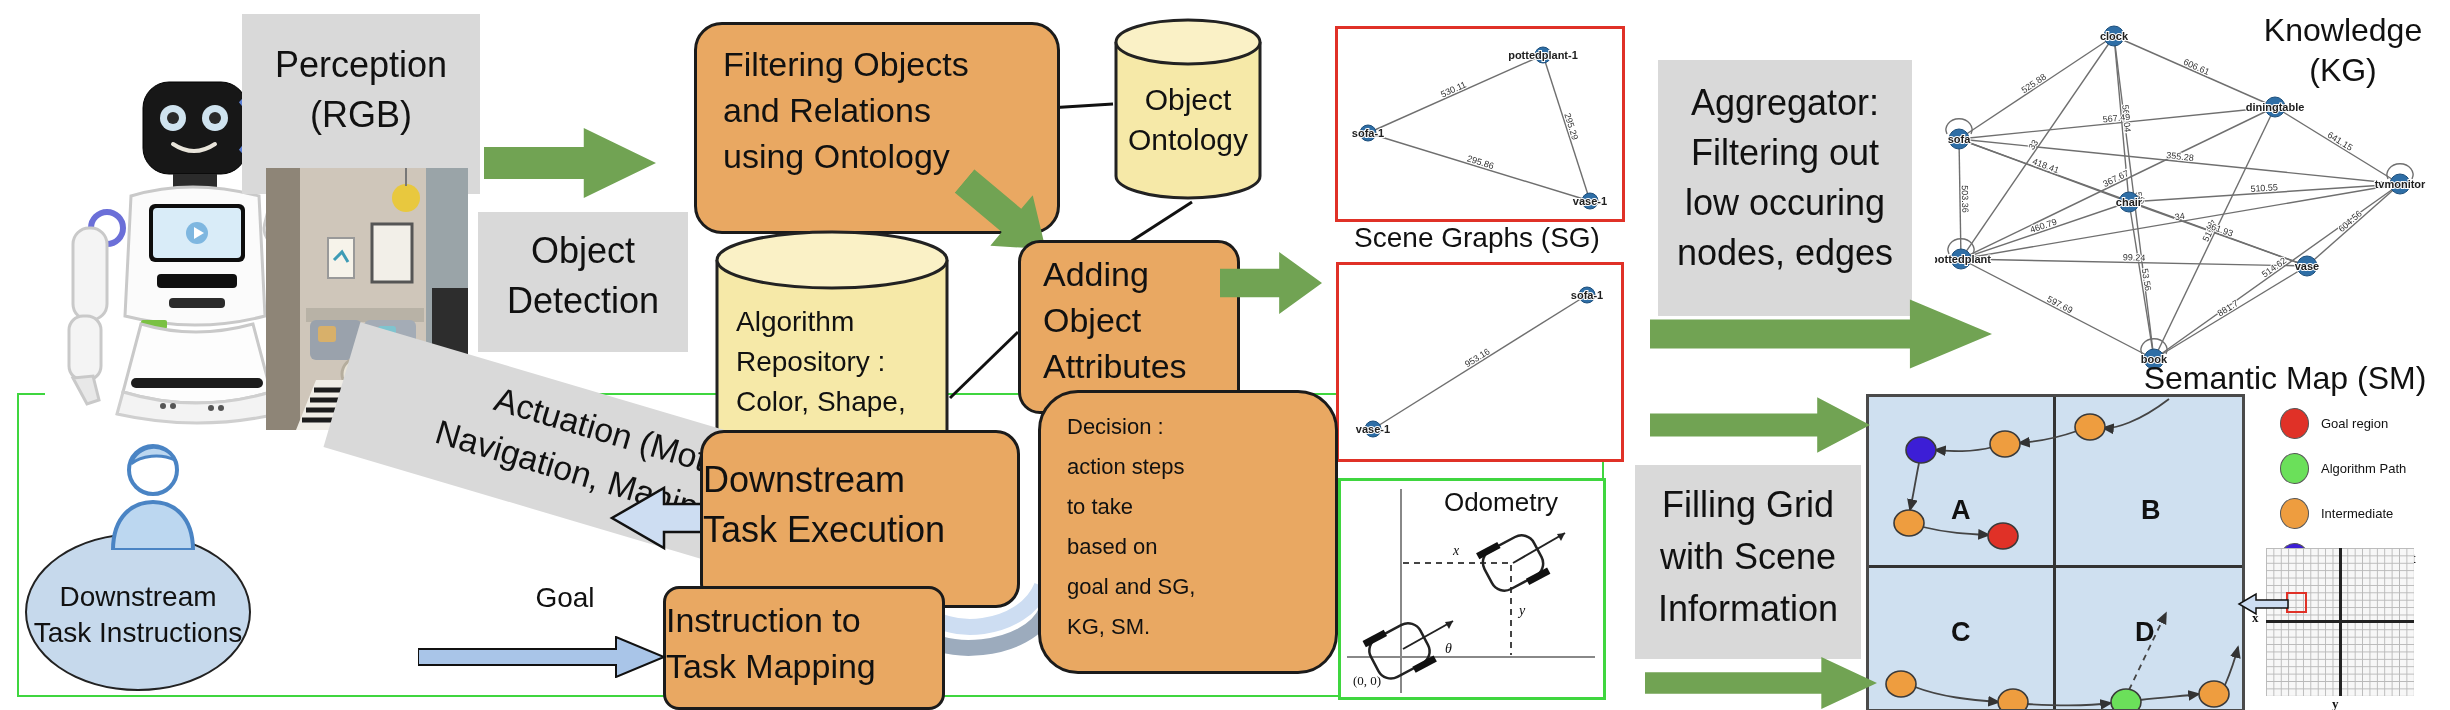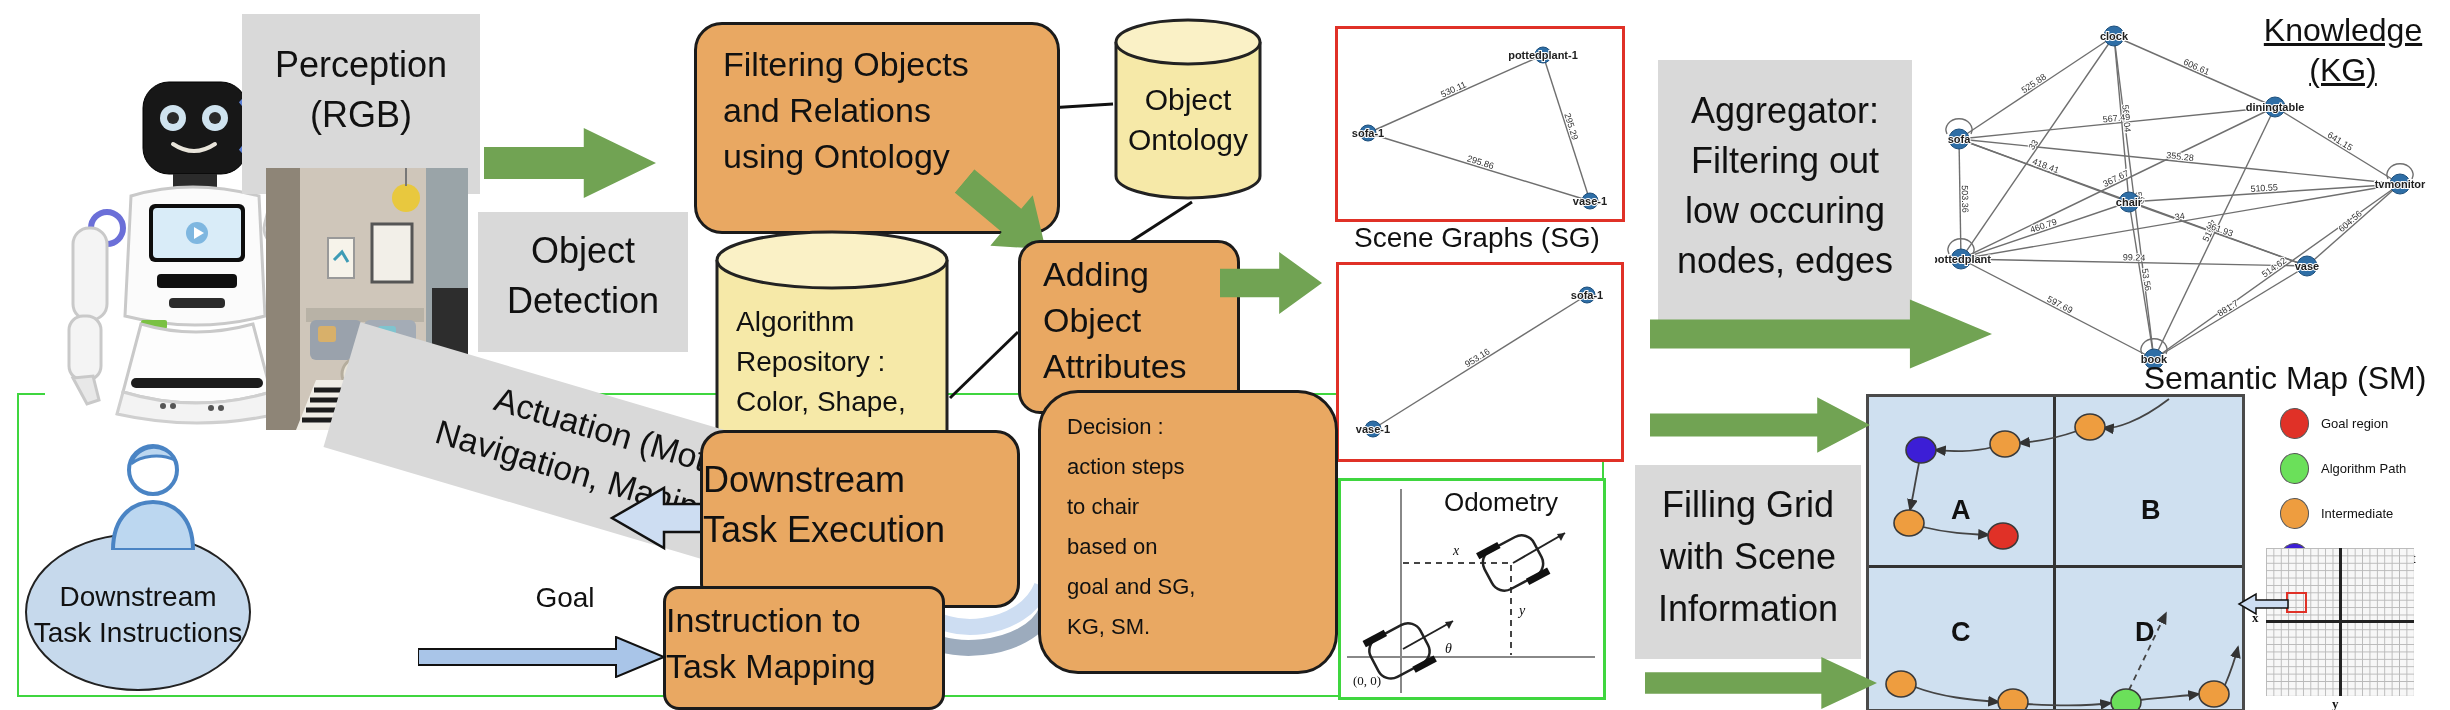--- a/index.html
+++ b/index.html
@@ -200,21 +200,21 @@
     <svg id="sg2" width="282" height="194" viewBox="0 0 282 194">
         <line x1="248" y1="30" x2="34" y2="164" class="gedge"></line>
         <text x="141" y="95" class="elabel" transform="rotate(-32.05349048436307 141 97)" font-size="9">953.16</text>
         <circle cx="248" cy="30" r="8" class="gnode"></circle>
         <text x="248" y="34" class="nlabel" font-size="10">sofa-1</text>
         <circle cx="34" cy="164" r="8" class="gnode"></circle>
         <text x="34" y="168" class="nlabel" font-size="10">vase-1</text>
       </svg>
   </div>
 
-  <div class="abs gray-box" style="left:1658px;top:60px;width:254px;height:238px;padding-top:26px;font-size:36px;line-height:50px;">
+  <div class="abs gray-box" style="left:1658px;top:60px;width:254px;height:238px;padding-top:18px;font-size:36px;line-height:50px;">
     <span class="line">Aggregator:</span>
     <span class="line">Filtering out</span>
     <span class="line">low occuring</span>
     <span class="line">nodes, edges</span>
   </div>
 
   <div class="abs garrow head-long" style="left:1650px;top:298px;width:342px;height:72px;"></div>
 
   <svg id="kg" class="abs" style="left:1935px;top:0;" width="515" height="395" viewBox="0 0 515 395">
       <line x1="24" y1="139" x2="179" y2="36" class="gedge"></line>
@@ -278,21 +278,21 @@
       <circle cx="194" cy="202" r="10" class="gnode"></circle>
       <text x="194" y="206" class="nlabel" font-size="11">chair</text>
       <circle cx="26" cy="259" r="10" class="gnode"></circle>
       <text x="26" y="263" class="nlabel" font-size="11">pottedplant</text>
       <circle cx="372" cy="266" r="10" class="gnode"></circle>
       <text x="372" y="270" class="nlabel" font-size="11">vase</text>
       <circle cx="219" cy="359" r="10" class="gnode"></circle>
       <text x="219" y="363" class="nlabel" font-size="11">book</text>
     </svg>
 
-  <div class="abs" style="left:2245px;top:10px;width:196px;text-align:center;font-size:32px;line-height:40px;text-decoration:underline;">
+  <div class="abs" style="left:2245px;top:10px;width:196px;text-align:center;font-size:32px;line-height:40px;">
     <span class="line">Knowledge</span>
     <span class="line">(KG)</span>
   </div>
 
   <div class="abs" style="left:2120px;top:360px;width:330px;text-align:center;font-size:32px;">Semantic Map (SM)</div>
 
   <div class="abs" style="left:1866px;top:394px;width:373px;height:312px;background:#cfe0f0;border:3px solid #4a4a4a;">
     <div class="abs" style="left:184px;top:0;width:3px;height:312px;background:#333;"></div>
     <div class="abs" style="left:0;top:168px;width:373px;height:3px;background:#333;"></div>
     <div class="quad" style="left:82px;top:98px;">A</div>
@@ -418,21 +418,21 @@
   </svg>
 
   <div class="abs orange-box t36" style="left:700px;top:430px;width:314px;height:150px;border-radius:24px;padding-top:22px;">
     <span class="line">Downstream</span>
     <span class="line">Task Execution</span>
   </div>
 
   <div class="abs orange-box" style="left:1038px;top:390px;width:268px;height:264px;border-radius:40px;padding:14px 0 0 26px;text-align:left;font-size:22px;line-height:40px;">
     <span class="line">Decision :</span>
     <span class="line">action steps</span>
-    <span class="line">to chair</span>
+    <span class="line">to take</span>
     <span class="line">based on</span>
     <span class="line">goal and SG,</span>
     <span class="line">KG, SM.</span>
   </div>
 
   <div class="abs orange-box t34" style="left:663px;top:586px;width:276px;height:110px;border-radius:16px;padding-top:8px;">
     <span class="line">Instruction to</span>
     <span class="line">Task Mapping</span>
   </div>
 

